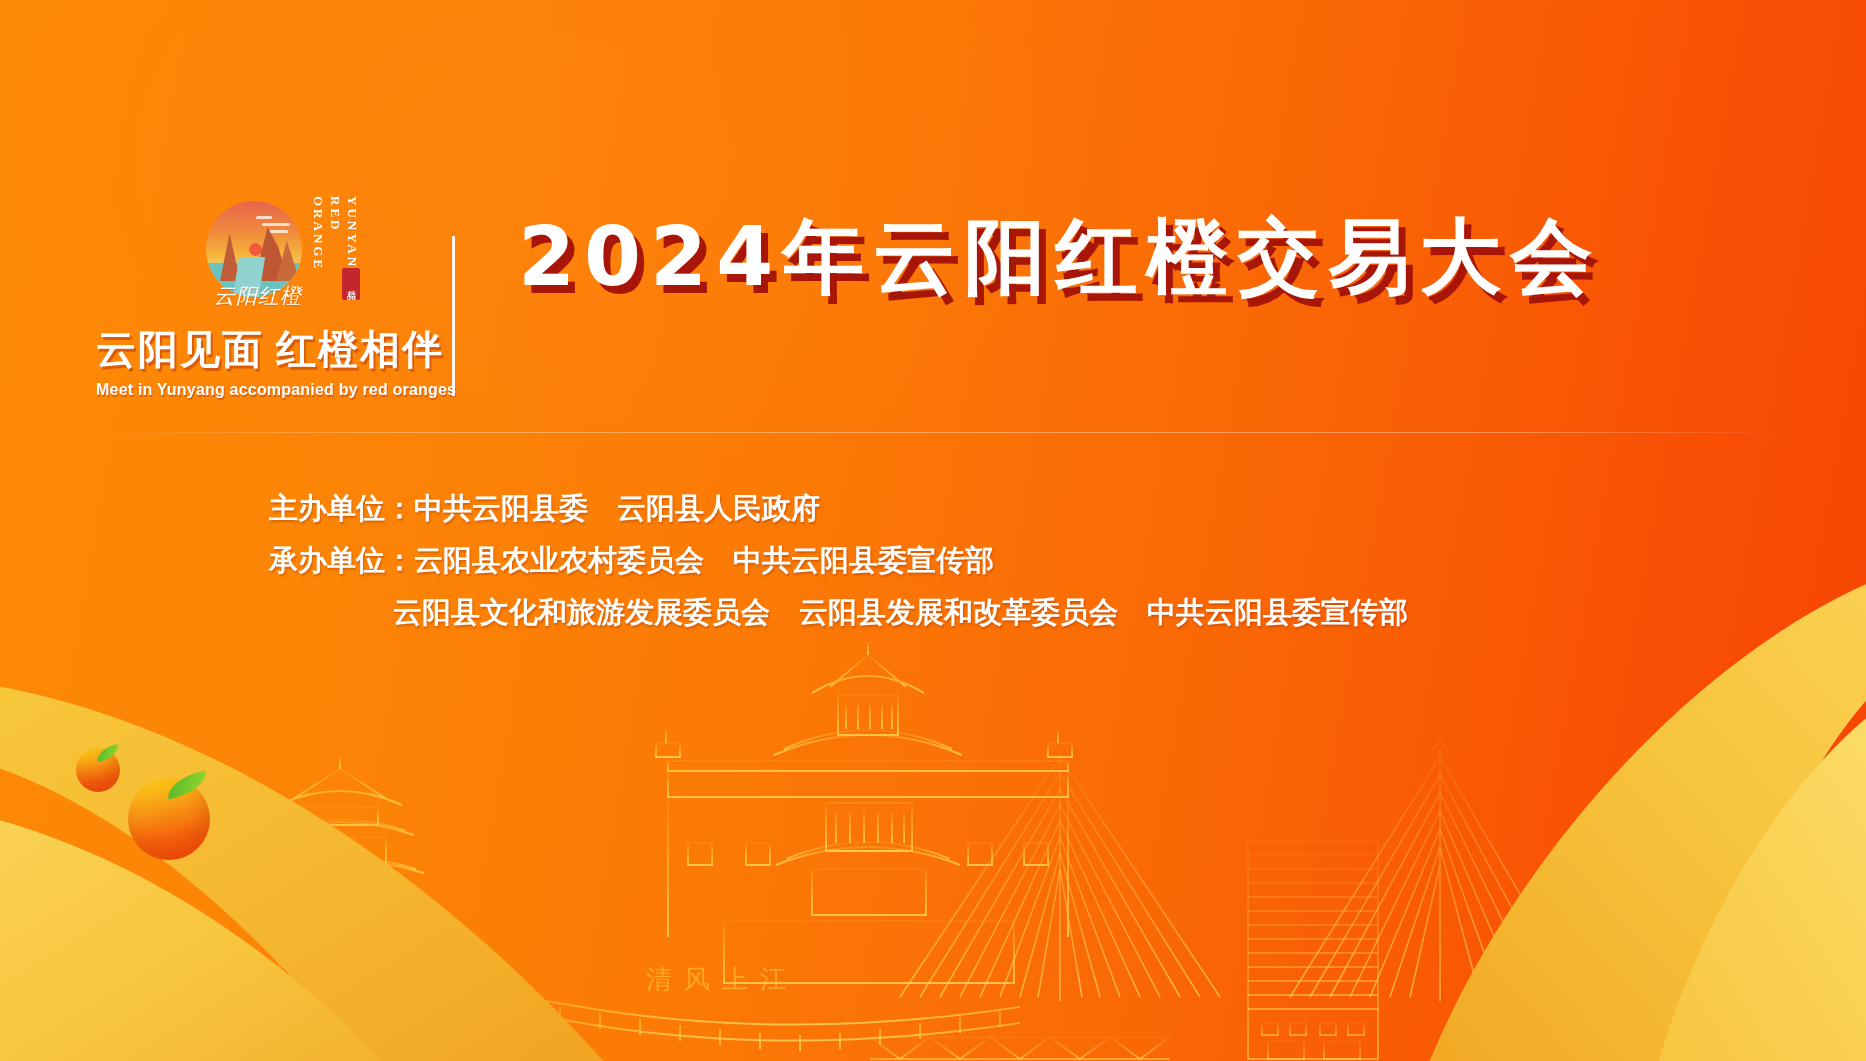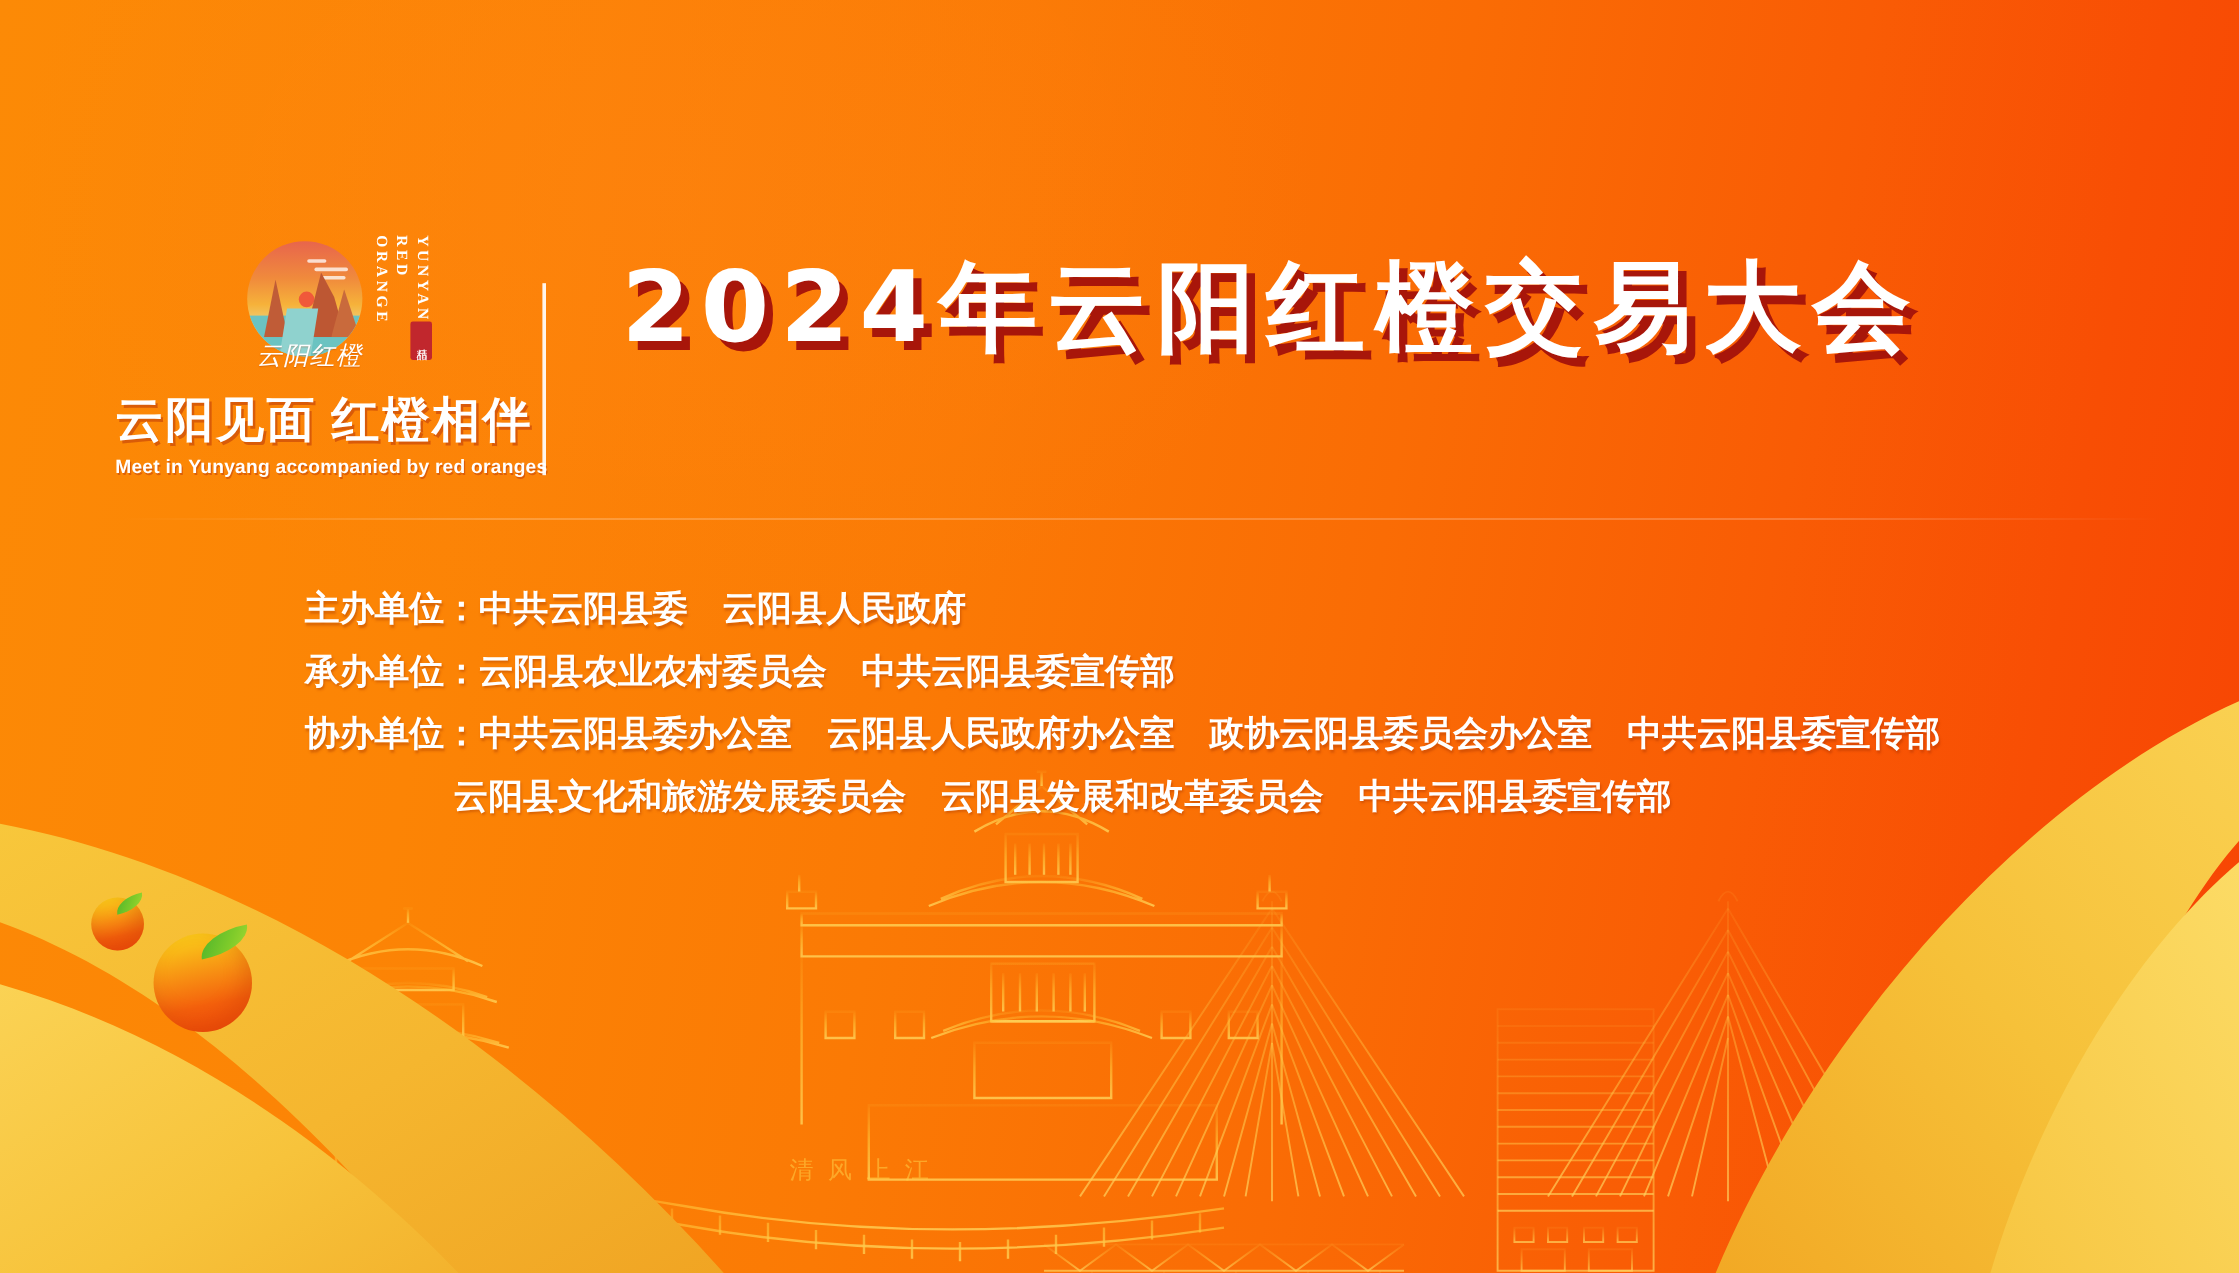--- a/index.html
+++ b/index.html
@@ -124,32 +124,32 @@
     white-space:nowrap;
     text-shadow:5px 6px 0 #A8160A;
   }
 
   .hairline{
     position:absolute;left:100px;top:432px;width:1700px;height:1px;
     background:linear-gradient(90deg,rgba(255,255,255,0) 0%,rgba(255,255,255,.34) 18%,rgba(255,255,255,.34) 82%,rgba(255,255,255,0) 100%);
   }
 
   
-  .credits{position:absolute;left:254px;top:482px;}
+  .credits{position:absolute;left:269px;top:482px;}
   .credit-line{
     color:#fff;font-size:29px;line-height:52px;white-space:nowrap;
     font-family:"Liberation Serif","DejaVu Serif",serif;font-weight:700;
     text-shadow:1px 2px 2px rgba(150,40,0,.35);
   }
   .credit-line.indent{padding-left:124px;}
 
   
   .plaque{
     position:absolute;left:602px;top:962px;width:240px;height:36px;
-    color:rgba(255,206,70,.55);font-size:20px;letter-spacing:12px;
+    color:rgba(255,206,70,.55);font-size:26px;letter-spacing:12px;
     text-align:center;font-family:Liberation Mono, monospace;
   }
 </style>
 </head>
 <body>
 
 <div id="stage">
 
   <div class="bg-layer glow"></div>
 
@@ -334,17 +334,16 @@
 
   <div class="title-block">
     <div class="title-cn">2024年云阳红橙交易大会</div>
   </div>
 
   <div class="hairline"></div>
 
   <div class="credits">
     <div class="credit-line">主办单位：中共云阳县委　云阳县人民政府</div>
     <div class="credit-line">承办单位：云阳县农业农村委员会　中共云阳县委宣传部</div>
-    <div class="credit-line">协办单位：中共云阳县委办公室　云阳县人民政府办公室　政协云阳县委员会办公室　中共云阳县委宣传部</div>
     <div class="credit-line indent">云阳县文化和旅游发展委员会　云阳县发展和改革委员会　中共云阳县委宣传部</div>
   </div>
 
 </div>
 
 </body></html>

